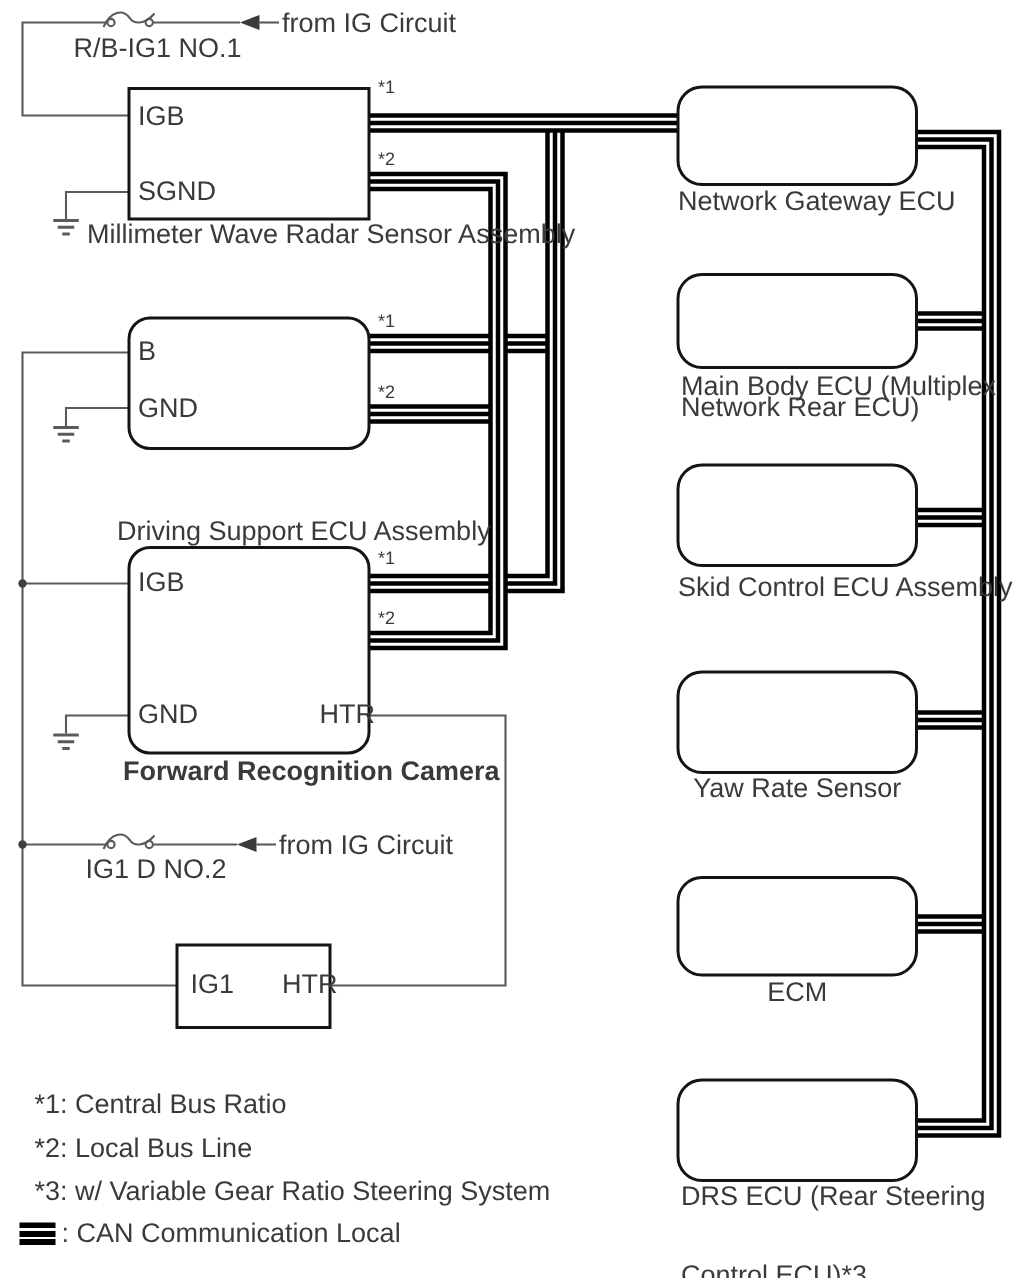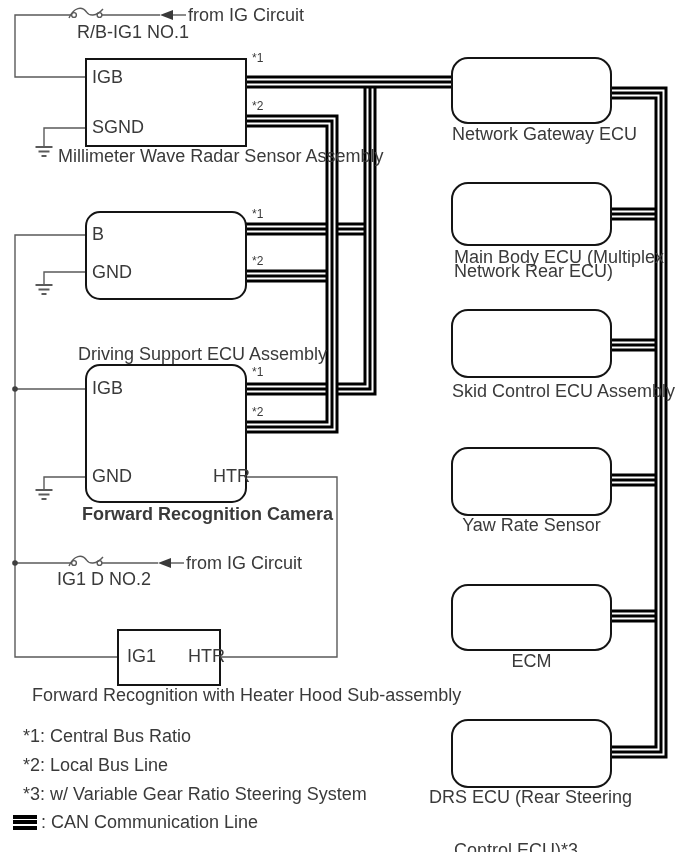--- a/index.html
+++ b/index.html
@@ -146,21 +146,21 @@
     <rect class="box" x="86" y="365" width="160" height="137" rx="14"></rect>
     <rect class="box" x="118" y="630" width="102" height="55"></rect>
     <rect class="box" x="452" y="58" width="159" height="65" rx="16"></rect>
     <rect class="box" x="452" y="183" width="159" height="62" rx="16"></rect>
     <rect class="box" x="452" y="310" width="159" height="67" rx="16"></rect>
     <rect class="box" x="452" y="448" width="159" height="67" rx="16"></rect>
     <rect class="box" x="452" y="585" width="159" height="65" rx="16"></rect>
     <rect class="box" x="452" y="720" width="159" height="67" rx="16"></rect>
   </svg>
 
-  <div class="lbl" style="left:49px;top:25px;margin-left:28px;">R/B-IG1 NO.1</div>
+  <div class="lbl" style="left:49px;top:25px;">R/B-IG1 NO.1</div>
   <div class="lbl" style="left:188px;top:8px;">from IG Circuit</div>
 
   <div class="lbl bustag" style="left:252px;top:51px;">*1</div>
   <div class="lbl bustag" style="left:252px;top:99px;">*2</div>
   <div class="lbl" style="left:92px;top:70px;">IGB</div>
   <div class="lbl" style="left:92px;top:120px;">SGND</div>
   <div class="lbl" style="left:58px;top:149px;">Millimeter Wave Radar Sensor Assembly</div>
 
   <div class="lbl bustag" style="left:252px;top:207px;">*1</div>
   <div class="lbl bustag" style="left:252px;top:254px;">*2</div>
@@ -173,30 +173,29 @@
   <div class="lbl" style="left:92px;top:381px;">IGB</div>
   <div class="lbl" style="left:92px;top:469px;">GND</div>
   <div class="lbl" style="left:213px;top:469px;">HTR</div>
   <div class="lbl" style="left:82px;top:507px;font-weight:bold;">Forward Recognition Camera</div>
 
   <div class="lbl" style="left:57px;top:572px;">IG1 D NO.2</div>
   <div class="lbl" style="left:186px;top:556px;">from IG Circuit</div>
 
   <div class="lbl" style="left:127px;top:649px;">IG1</div>
   <div class="lbl" style="left:188px;top:649px;">HTR</div>
-  <div class="lbl" style="left:32px;top:688px;">Forward Recognition with Heater Hood Sub-assembly</div>
 
   <div class="lbl ctr" style="left:452px;top:127px;">Network Gateway ECU</div>
   <div class="lbl" style="left:454px;top:250px;">Main Body ECU (Multiplex</div>
   <div class="lbl" style="left:454px;top:264px;">Network Rear ECU)</div>
   <div class="lbl ctr" style="left:452px;top:384px;">Skid Control ECU Assembly</div>
   <div class="lbl ctr" style="left:452px;top:518px;">Yaw Rate Sensor</div>
   <div class="lbl ctr" style="left:452px;top:654px;">ECM</div>
-  <div class="lbl" style="left:429px;top:790px;">DRS ECU (Rear Steering</div>
+  <div class="lbl" style="left:454px;top:790px;">DRS ECU (Rear Steering</div>
   <div class="lbl" style="left:454px;top:804px;margin-top:39px;">Control ECU)*3</div>
 
   <div class="lbl" style="left:23px;top:729px;">*1: Central Bus Ratio</div>
   <div class="lbl" style="left:23px;top:758px;text-align:right;">*2: Local Bus Line</div>
   <div class="lbl" style="left:23px;top:787px;">*3: w/ Variable Gear Ratio Steering System</div>
   <div id="can-icon"></div>
-  <div class="lbl" style="left:41px;top:815px;">: CAN Communication Line</div>
+  <div class="lbl" style="left:41px;top:815px;">: CAN Communication Local</div>
 
 </div>
 
 </body></html>

